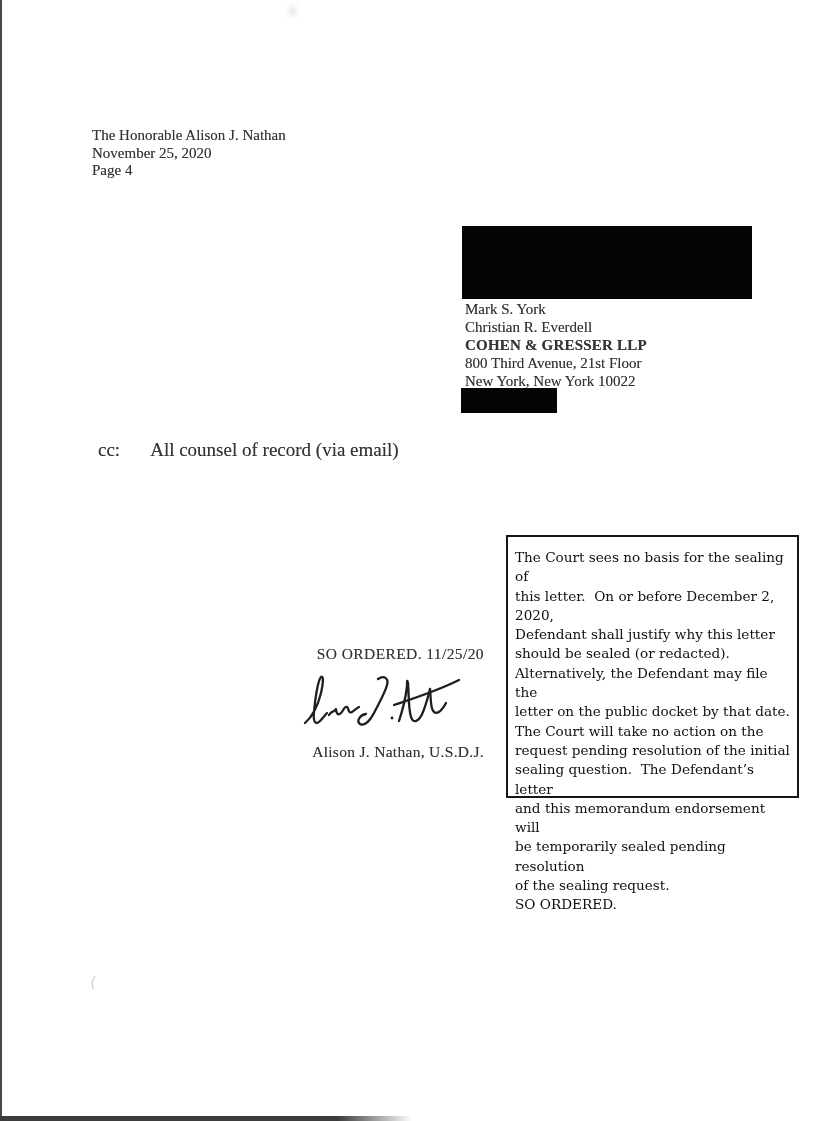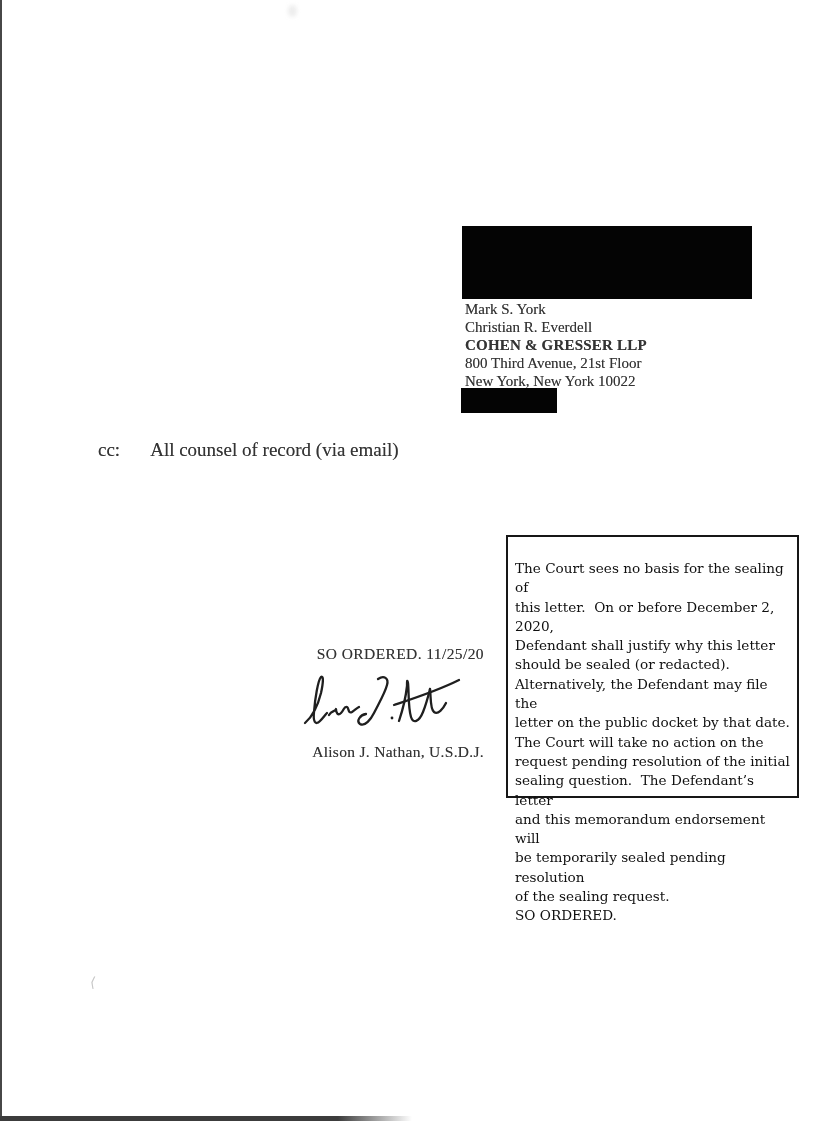--- a/index.html
+++ b/index.html
@@ -51,21 +51,21 @@
     left: 98px; top: 439px;
     font-size: 19px;
   }
   .cc-block .cc-text { margin-left: 30px; }
 
   .endorsement-box {
     left: 506px; top: 535px;
     width: 293px; height: 263px;
     border: 2px solid #161616;
     box-sizing: border-box;
-    padding: 22px 7px;
+    padding: 11px 7px;
     font-family: "DejaVu Serif", "Liberation Serif", serif;
     font-size: 13.6px;
     line-height: 19.3px;
     color: #101010;
     white-space: pre-wrap;
     overflow: visible;
   }
 
   .order-block {
     left: 280px; top: 645px;
@@ -101,20 +101,25 @@
 </head>
 <body>
 
 <div class="page">
 
   <div class="abs scan-edge-left"></div>
   <div class="abs scan-edge-bottom"></div>
   <div class="abs scan-smudge-1">⟨</div>
   <div class="abs scan-smudge-2"></div>
 
+  <div class="abs header-block scan-text">
+    <div>The Honorable Alison J. Nathan</div>
+    <div>November 25, 2020</div>
+    <div>Page 4</div>
+  </div>
 
   <div class="abs salutation scan-text">Respectfully submitted,</div>
 
   <div class="abs redaction-large"></div>
 
   <div class="abs attorney-block scan-text">
     <div>Mark S. York</div>
     <div>Christian R. Everdell</div>
     <div class="firm">COHEN &amp; GRESSER LLP</div>
     <div>800 Third Avenue, 21st Floor</div>

